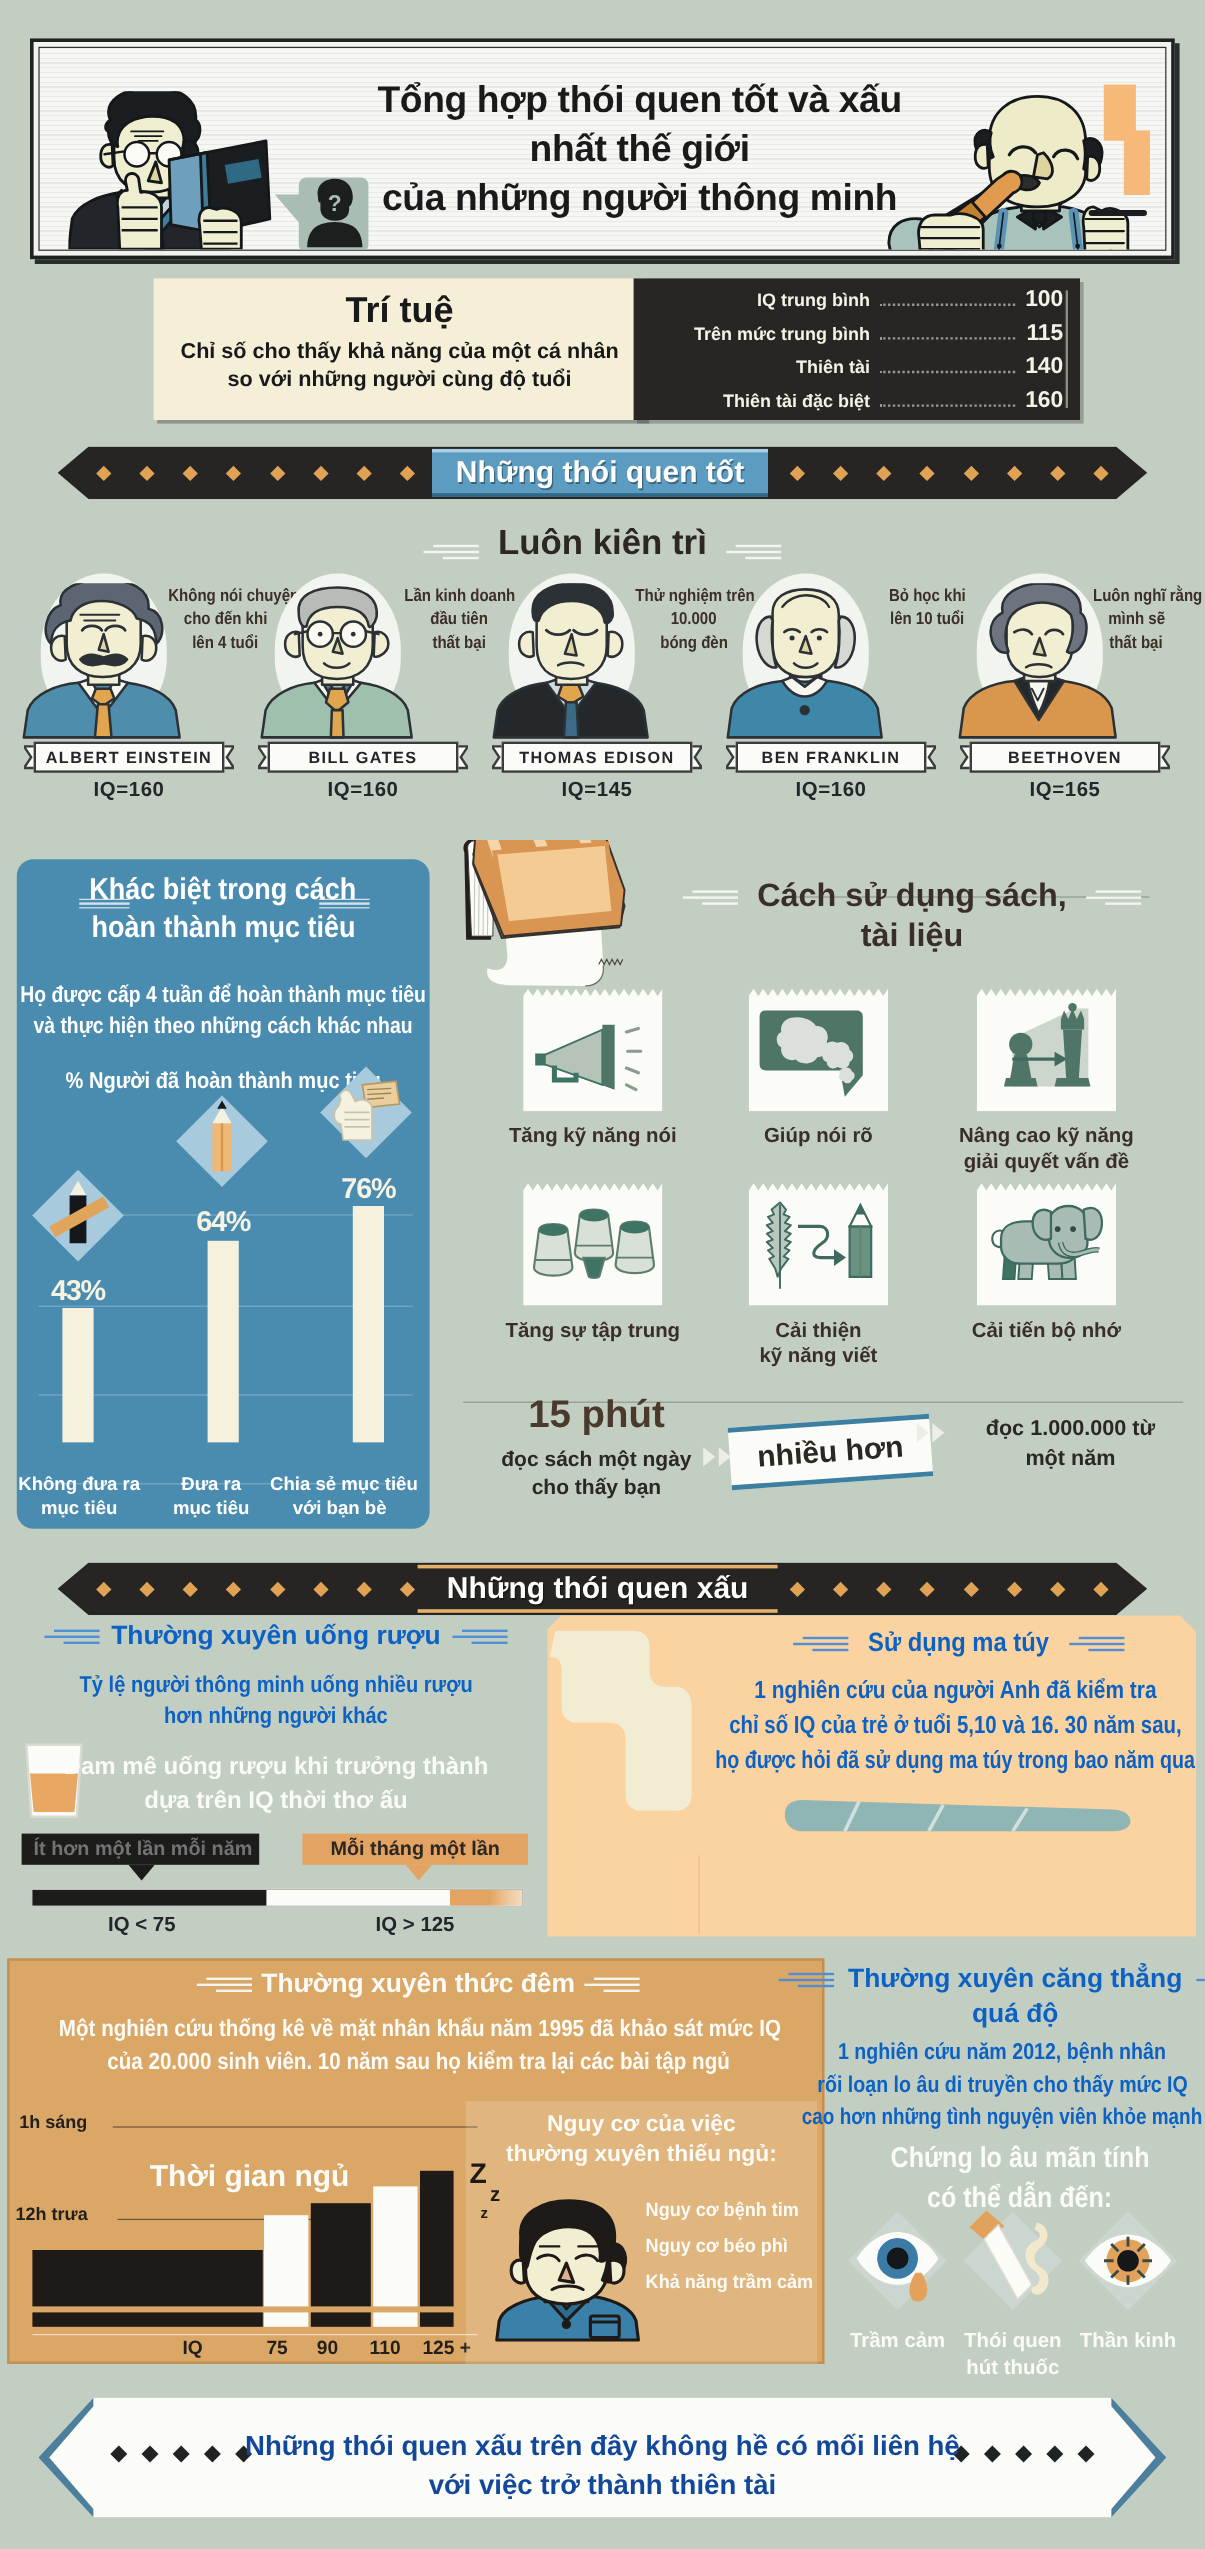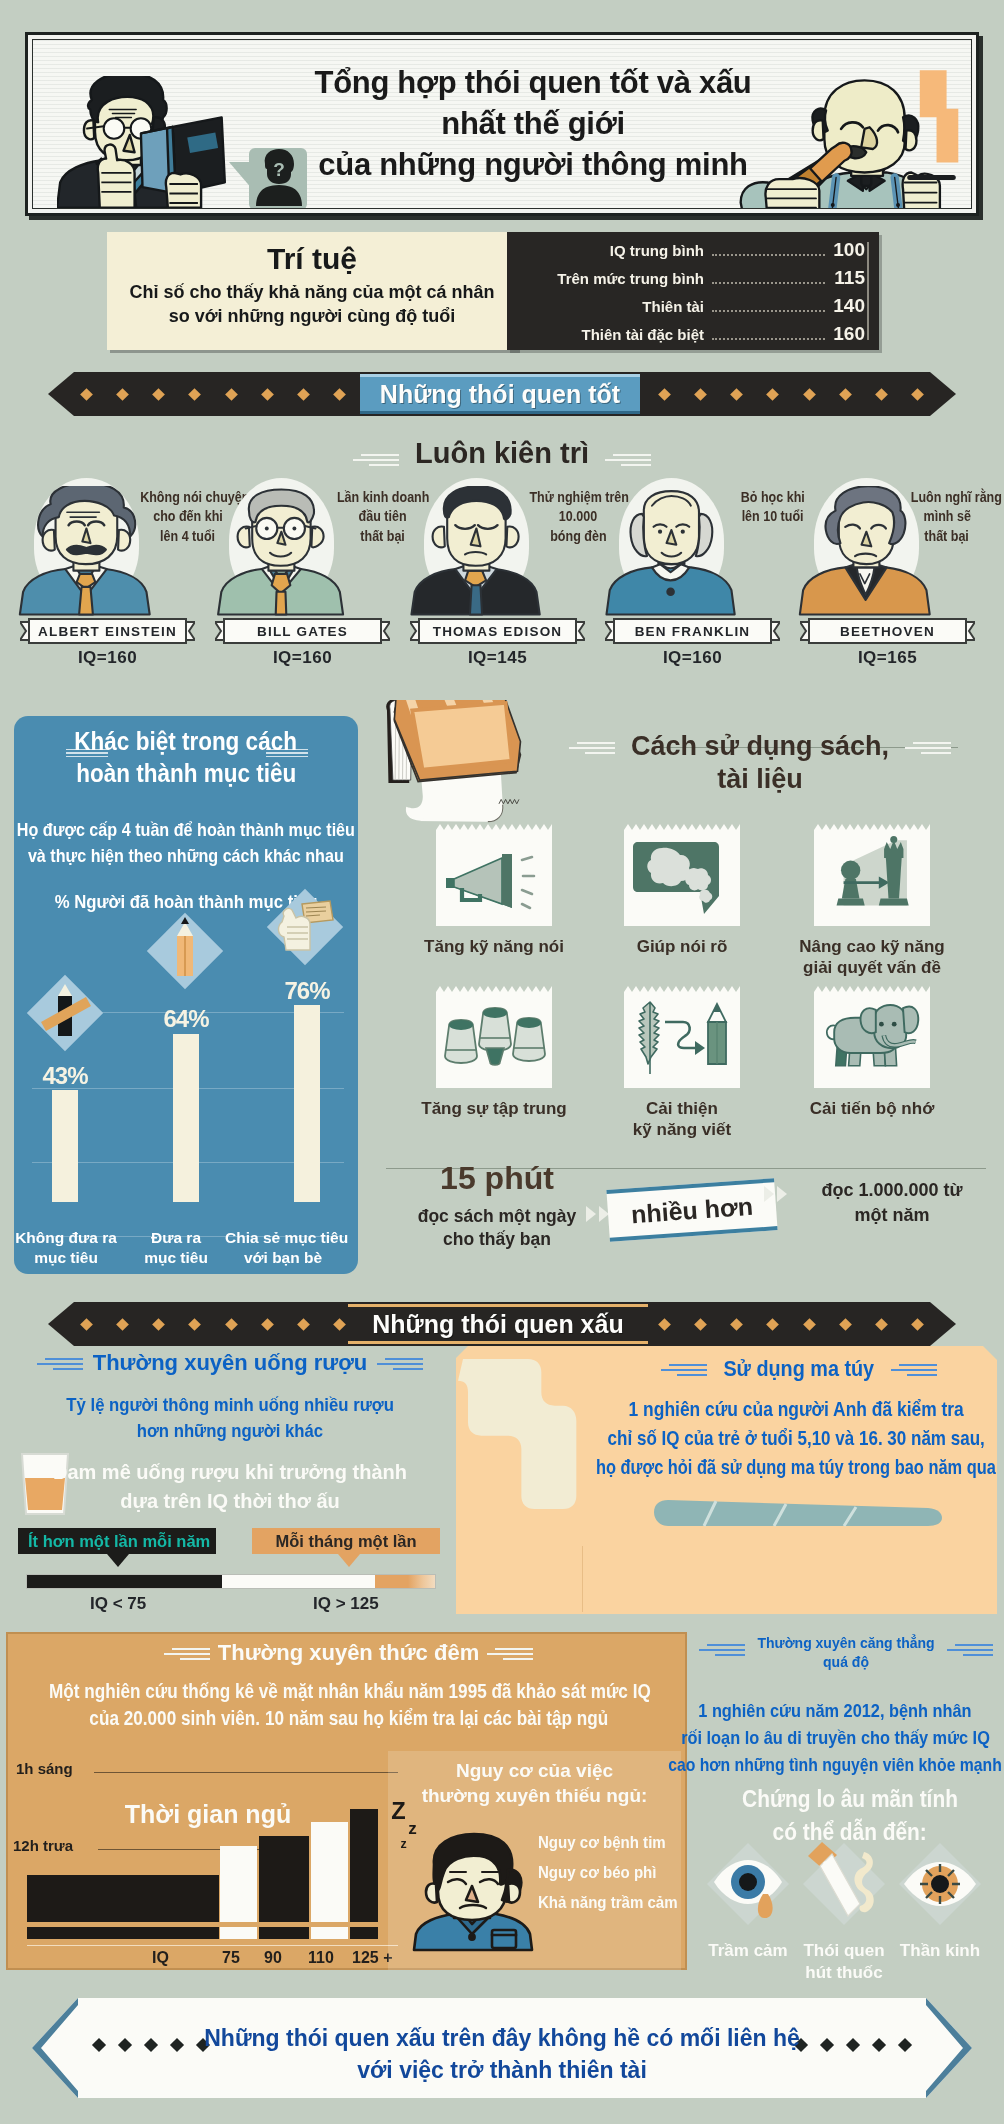--- a/index.html
+++ b/index.html
@@ -17,21 +17,21 @@
   #header-inner{position:absolute;inset:4px;border:1px solid #2b302d;overflow:hidden;
      background:
        repeating-linear-gradient(to bottom,rgba(150,160,155,.16) 0 1px,rgba(255,255,255,0) 1px 4px),
        #f6f7f3;}
   #header-title{position:absolute;left:200px;top:22px;width:600px;text-align:center;
      font-weight:bold;font-size:31px;line-height:1.33;color:#1a1a1a;letter-spacing:-.3px;}
   #hdr-left{position:absolute;left:24px;top:36px;width:190px;height:132px;}
   #hdr-right{position:absolute;right:6px;top:24px;width:226px;height:160px;}
 
   
-  #iq-section{left:107px;top:232px;width:772px;height:118px;}
+  #iq-section{left:128px;top:232px;width:772px;height:118px;}
   #iq-left{position:absolute;left:0;top:0;width:410px;height:118px;background:#f4efd6;
      box-shadow:3px 3px 0 rgba(40,44,42,.35);}
   #iq-left h2{margin:0;padding:10px 0 2px;text-align:center;font-size:30px;font-weight:bold;color:#17191a;}
   #iq-left p{margin:0;padding:2px 4px 0;text-align:center;font-size:18px;font-weight:bold;
      line-height:1.35;color:#17191a;white-space:nowrap;}
   #iq-right{position:absolute;left:400px;top:0;width:372px;height:118px;
      background:#282624;
      box-shadow:3px 3px 0 rgba(40,44,42,.3);}
   .iqrow{display:flex;align-items:baseline;height:28px;padding:0 14px 0 0;color:#f5f2e8;font-weight:bold;}
   .iqrow .lbl{font-size:15px;text-align:right;flex:0 0 185px;white-space:nowrap;padding-left:12px;}
@@ -179,21 +179,21 @@
      font-size:25px;font-weight:bold;color:#fbfbf7;}
   #sleep-risk{position:absolute;left:380px;top:117px;width:293px;height:219px;
      background:rgba(255,255,255,.16);}
   #risk-head{position:absolute;left:380px;top:124px;width:293px;text-align:center;
      font-size:19px;font-weight:bold;line-height:1.32;color:#fbfbf7;white-space:nowrap;}
   .risk-item{position:absolute;left:530px;font-size:16px;font-weight:bold;color:#fbfbf7;white-space:nowrap;
      transform:scaleX(.94);transform-origin:left center;}
 
   
   #stress-title{left:692px;top:1634px;width:308px;text-align:center;
-     font-size:14px;font-weight:bold;line-height:1.34;color:#0c62c4;}
+     font-size:22px;font-weight:bold;line-height:1.34;color:#0c62c4;}
   #stress-body{left:610px;top:1698px;width:450px;text-align:center;
      font-size:19px;font-weight:bold;line-height:1.42;color:#0c62c4;white-space:nowrap;}
     #stress-lead{left:690px;top:1782px;width:320px;text-align:center;
      font-size:24px;font-weight:bold;line-height:1.38;color:#fbfbf7;}
   .st-dia{position:absolute;width:84px;height:84px;}
   .st-cap{position:absolute;width:130px;text-align:center;font-size:17px;
      font-weight:bold;line-height:1.3;color:#fbfbf7;}
 
   
   #footer-banner{left:32px;top:1998px;width:940px;height:100px;}
@@ -859,21 +859,21 @@
   </svg>
   <svg class="abs" style="left:884px;top:1452px;width:54px;height:66px" viewBox="0 0 54 66">
     <path d="M4 2 L50 2 L46 62 L8 62 Z" fill="#fbfbf7"></path>
     <path d="M6 18 L48 18 L44 58 L10 58 Z" fill="#3f87b5"></path>
     <path d="M4 2 L50 2 L46 62 L8 62 Z" fill="none" stroke="#d7dbd4" stroke-width="2"></path>
   </svg>
   <div class="abs" id="alc-mid">
     <span>Đam mê uống rượu khi trưởng thành</span><br>
     <span>dựa trên IQ thời thơ ấu</span>
   </div>
-  <div class="abs alc-lab" style="left:18px;top:1528px;width:198px;background:#1c1c1a;color:#14b8a6">Ít hơn một lần mỗi năm</div>
+  <div class="abs alc-lab" style="left:18px;top:1528px;width:198px;background:#1c1c1a;color:#737373">Ít hơn một lần mỗi năm</div>
   <div class="abs alc-tip" style="left:107px;top:1554px;border-top:13px solid #1c1c1a"></div>
   <div class="abs alc-lab" style="left:252px;top:1528px;width:188px;background:#e3a362;color:#2b2724;justify-content:center">Mỗi tháng một lần</div>
   <div class="abs alc-tip" style="left:338px;top:1554px;border-top:13px solid #e3a362"></div>
   <div class="abs" id="alc-bar">
     <div class="seg-black"></div>
     <div class="seg-orange"></div>
   </div>
   <div class="abs alc-axis" style="left:90px;top:1594px">IQ &lt; 75</div>
   <div class="abs alc-axis" style="left:313px;top:1594px">IQ &gt; 125</div>
 

